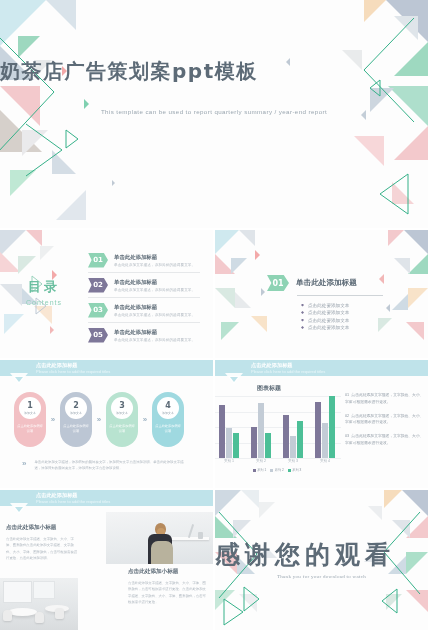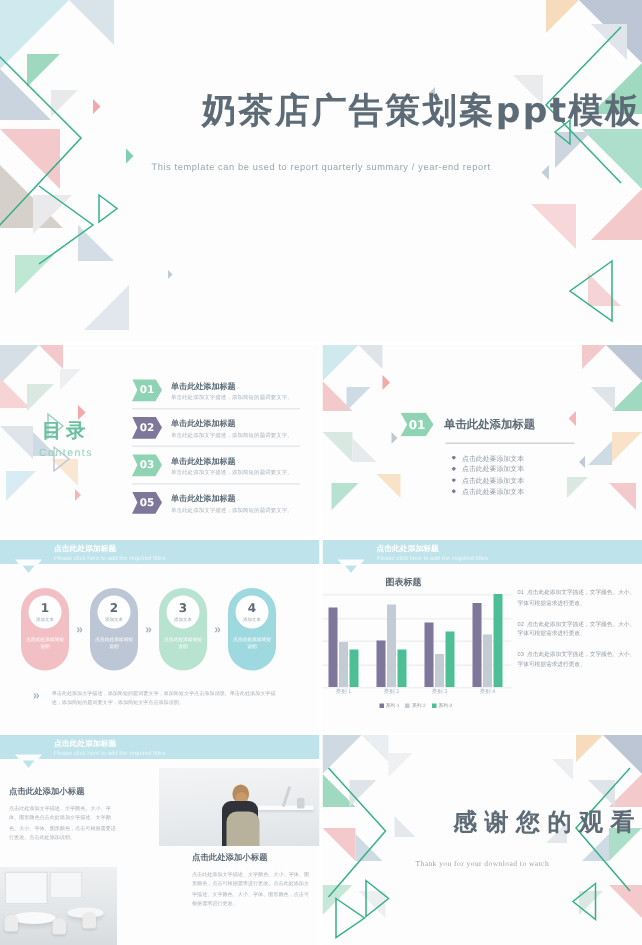--- a/index.html
+++ b/index.html
@@ -13,22 +13,22 @@
   .s-steps{left:0;top:360px;width:213px;height:128px;}
   .s-chart{left:215px;top:360px;width:213px;height:128px;}
   .s-photos{left:0;top:490px;width:213px;height:140px;}
   .s-thanks{left:215px;top:490px;width:213px;height:140px;}
 
   
   .tri{position:absolute;width:0;height:0;pointer-events:none;}
 
   
   .s-title .maintitle{
-    position:absolute;left:0;right:0;top:58px;text-align:right;
-    font-size:23px;font-weight:bold;color:#5d6b77;letter-spacing:1.5px;
+    position:absolute;left:0;right:0;top:58px;text-align:left;
+    font-size:20px;font-weight:bold;color:#5d6b77;letter-spacing:1.5px;
     font-family:"DejaVu Sans","Liberation Sans",sans-serif;
   }
   .s-title .subtitle{
     position:absolute;left:0;right:0;top:108px;text-align:center;
     font-size:6.2px;color:#9aa6b0;letter-spacing:.4px;
   }
 
   
   .cont-left{position:absolute;left:26px;top:48px;text-align:center;}
   .cont-left .cn{font-size:13px;font-weight:bold;color:#6bbfa0;letter-spacing:3px;
@@ -124,22 +124,22 @@
   .plant{position:absolute;right:9%;top:38%;width:5px;height:7px;background:#cfd3d6;border-radius:1px;}
   .lamp{position:absolute;right:20%;top:24%;width:1.5px;height:14px;background:#cfd3d6;transform:rotate(18deg);}
   .cafe-bg{position:absolute;inset:0;background:linear-gradient(180deg,#eef0f1 0%,#e3e6e8 55%,#d9dcde 100%);}
   .cafe-win{position:absolute;left:4%;top:6%;width:34%;height:38%;background:#f7f8f9;border:1px solid #dfe2e4;}
   .cafe-win2{position:absolute;left:42%;top:6%;width:26%;height:30%;background:#f4f6f7;border:1px solid #e2e5e7;}
   .cafe-table{position:absolute;left:10%;top:58%;width:38%;height:16%;border-radius:50%;background:#fafafa;box-shadow:0 2px 3px rgba(0,0,0,.1);}
   .cafe-table2{position:absolute;left:58%;top:52%;width:30%;height:13%;border-radius:50%;background:#f6f6f6;box-shadow:0 2px 3px rgba(0,0,0,.09);}
   .cafe-ch{position:absolute;width:9px;height:11px;border-radius:4px 4px 2px 2px;background:#ececec;box-shadow:0 1px 2px rgba(0,0,0,.12);}
 
   
-  .thx{position:absolute;left:0;right:0;top:48px;text-align:right;
-    font-size:16px;font-weight:bold;color:#5d6b77;letter-spacing:5px;
+  .thx{position:absolute;left:0;right:0;top:48px;text-align:left;
+    font-size:25px;font-weight:bold;color:#5d6b77;letter-spacing:5px;
     font-family:"DejaVu Sans","Liberation Sans",sans-serif;}
   .thx-en{position:absolute;left:0;right:0;top:84px;text-align:center;font-size:5px;color:#9aa6b0;letter-spacing:.3px;
     font-family:"Liberation Serif","DejaVu Serif",serif;}
 </style>
 </head>
 <body>
 
 <div class="deck">
 
   <div class="slide s-title">

